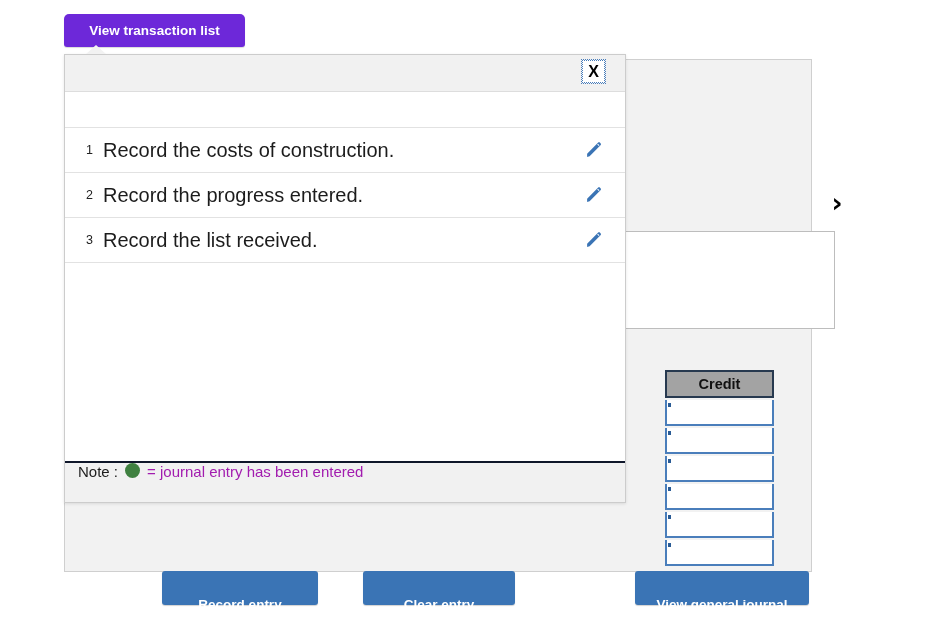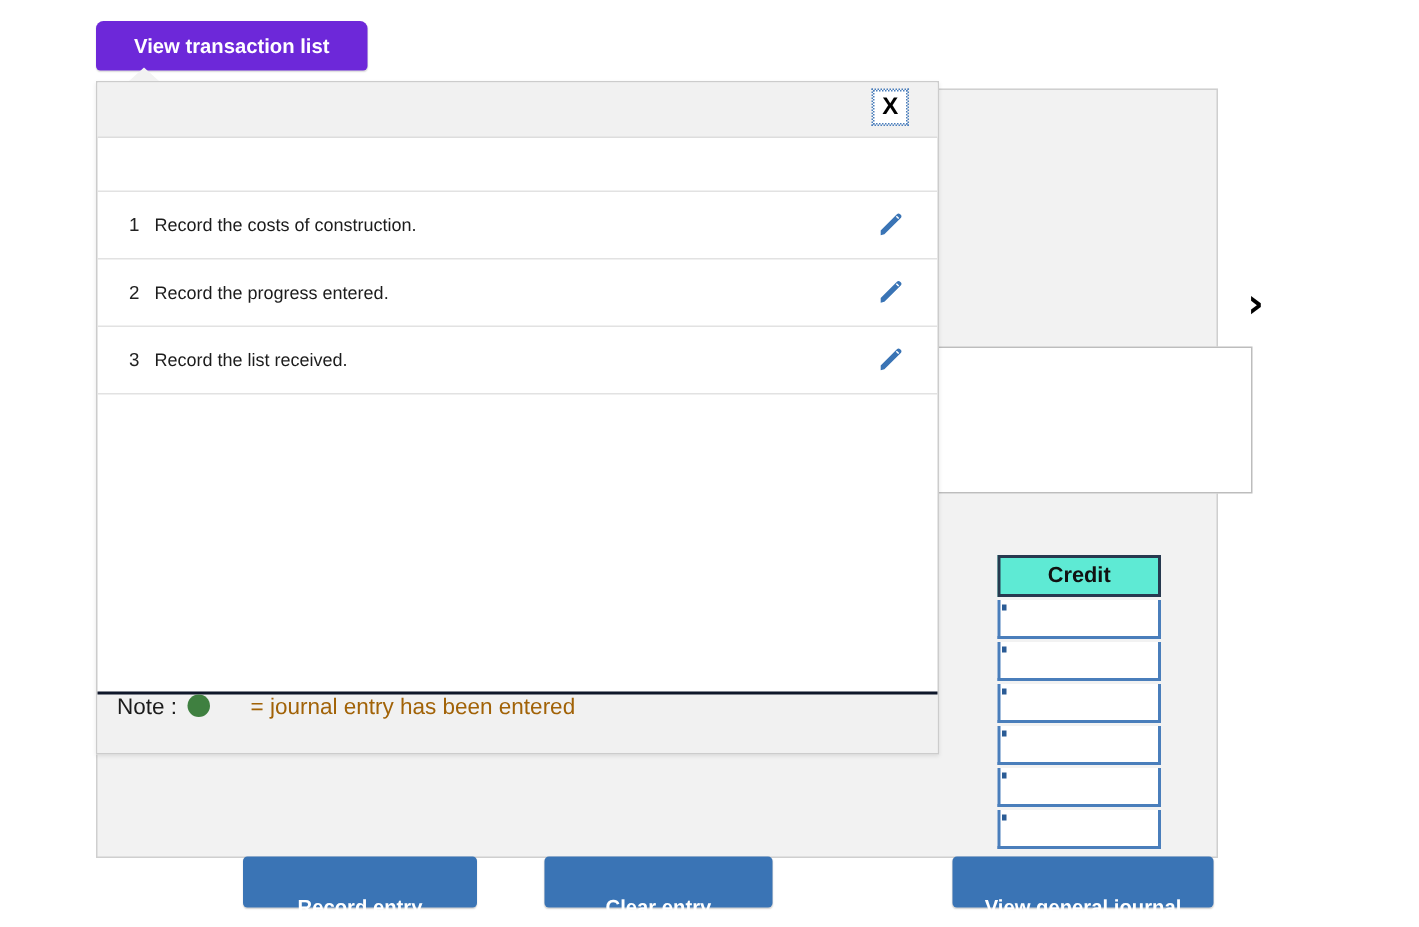--- a/index.html
+++ b/index.html
@@ -55,21 +55,21 @@
 
   
   #credit-column {
     position: absolute;
     left: 600px;
     top: 310px;
     width: 109px;
   }
   #credit-header {
     height: 28px;
-    background: #5eead4;
+    background: #a3a3a3;
     border: 2px solid #27394f;
     box-sizing: border-box;
     font-size: 14.5px;
     font-weight: bold;
     color: #111111;
     text-align: center;
     line-height: 25px;
   }
   .credit-cell {
     height: 26px;
@@ -196,21 +196,21 @@
   .txn-index {
     width: 38px;
     text-align: right;
     padding-right: 10px;
     font-size: 12.5px;
     color: #222222;
     box-sizing: border-box;
   }
   .txn-label {
     flex: 1;
-    font-size: 12px;
+    font-size: 20px;
     color: #1c1c1c;
   }
   .txn-edit {
     width: 62px;
     display: flex;
     align-items: center;
     justify-content: center;
     cursor: pointer;
   }
   .pencil-icon { display: block; }
@@ -235,22 +235,21 @@
   #note-dot {
     width: 15px;
     height: 15px;
     border-radius: 50%;
     background: #3f8040;
     margin: 0 7px 0 7px;
     display: inline-block;
   }
   #note-text {
     font-size: 15px;
-    color: #a16207;
-    margin-left: 20px;
+    color: #a21caf;
   }
 </style>
 </head>
 <body>
 
 <div id="worksheet-panel">
 
   <div id="chevron-next">›</div>
 
   <div id="memo-box"></div>

